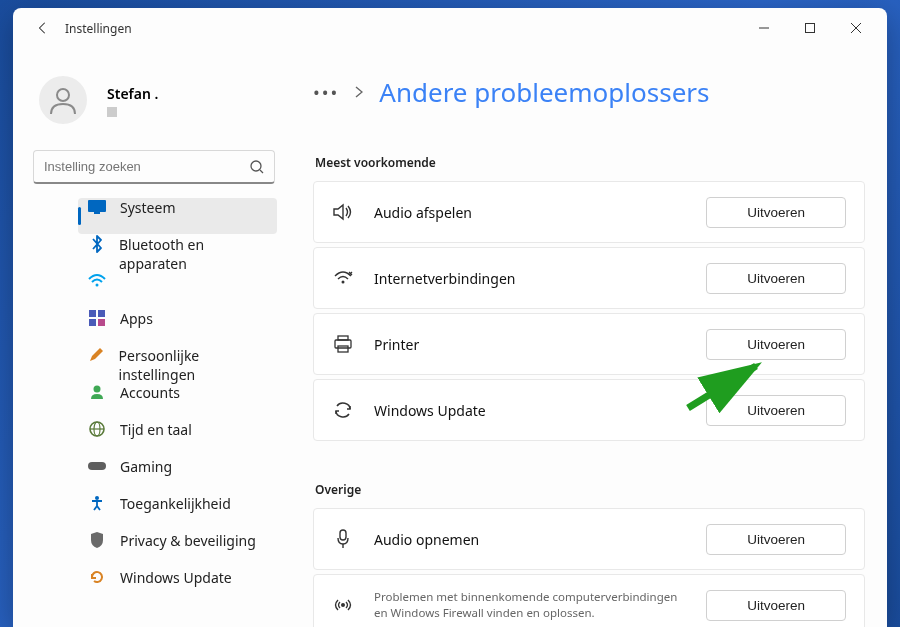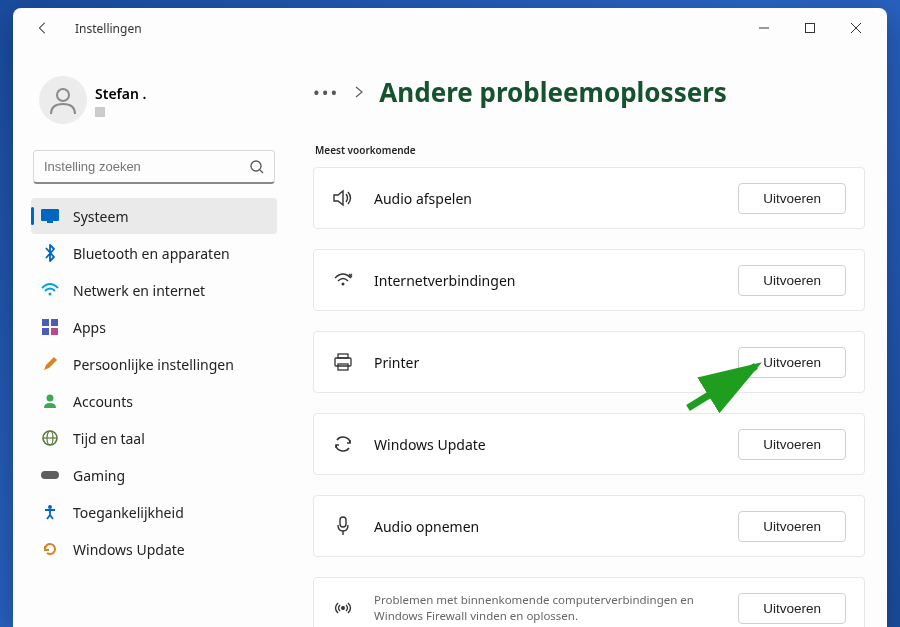--- a/index.html
+++ b/index.html
@@ -8,53 +8,53 @@
     background: linear-gradient(135deg, #1a4d9e 0%, #2b65c7 50%, #1a4d9e 100%);
     width: 900px; height: 627px; overflow: hidden; position: relative;
   }
   .window {
     position: absolute; left: 13px; top: 8px; right: 13px; bottom: 0;
     background: #fdfdfd; border-radius: 8px 8px 0 0;
     box-shadow: 0 8px 32px rgba(0,0,0,0.3);
     display: flex; flex-direction: column; overflow: hidden;
   }
   .titlebar {
-    height: 40px; display: flex; align-items: center; padding: 0 8px; gap: 10px;
+    height: 40px; display: flex; align-items: center; padding: 0 8px;
   }
   .back-btn { width: 28px; height: 28px; display: flex; align-items:center; justify-content:center; margin: 0 8px; border-radius:4px; }
   .title-text { font-size: 12px; color: #333; flex: 0 0 auto; }
   .winctrl { margin-left:auto; display:flex; gap:0; }
   .winctrl div { width:46px; height:32px; display:flex; align-items:center; justify-content:center; color:#333; font-size:10px; }
   .content { flex:1; display:flex; overflow:hidden; }
   .sidebar { width:278px; padding: 0 14px 0 18px; display:flex; flex-direction:column; }
-  .profile { display:flex; align-items:center; gap:8px; padding: 28px 8px 20px 8px; }
+  .profile { display:flex; align-items:center; gap:20px; padding: 28px 8px 20px 8px; }
   .avatar { width:48px; height:48px; border-radius:50%; background:#ececec; display:flex; align-items:center; justify-content:center; }
   .profile-name { font-size:14px; color:#000; font-weight:600; }
   .profile-sub { width:10px; height:10px; background:#ccc; margin-top:4px; }
   .search-wrap { position:relative; margin: 6px 2px 14px 2px; border-radius: 13px; }
   .search { width:100%; height:34px; border:1px solid #d8d8d8; border-radius:4px; background:#fdfdfd; padding:0 34px 0 10px; font-size:13px; outline:none; border-bottom: 2px solid #888;}
   .search-icon { position:absolute; right:10px; top:8px; color:#555; }
   .nav { display:flex; flex-direction:column; gap:1px; }
-  .nav-item { height:36px; display:flex; align-items:center; gap:14px; padding:0 10px; border-radius:4px; font-size:14px; color:#222; position:relative; }
+  .nav-item { height:36px; display:flex; gap:14px; padding:0 10px; border-radius:4px; font-size:14px; color:#222; position:relative;margin-left:47px; }
   .nav-item.sel { background:#eaeaea; }
   .nav-item.sel::before { content:""; position:absolute; left:0; top:9px; bottom:9px; width:3px; background:#0067c0; border-radius:2px; }
   .nav-icon { width:18px; height:18px; display:flex; align-items:center; justify-content:center; font-size:14px; }
   .main { flex:1; padding: 16px 22px 0 22px; overflow:hidden; display:flex; flex-direction:column; }
   .breadcrumb { display:flex; align-items:center; gap:16px; margin: 10px 0 24px 0; }
   .bc-dots { font-size:18px; color:#555; letter-spacing:2px; }
   .bc-arrow { color:#666; }
-  .page-title { font-size:26px; font-weight:700; color:#14532d; }
-  .section-title { font-size:10px; font-weight:600; color:#222; margin: 9px 0 10px 2px; }
-  .cards { display:flex; flex-direction:column; gap:20px; margin-bottom:20px; }
+  .page-title { font-size:26px; font-weight:400; color:#3b82f6; }
+  .section-title { font-size:12px; font-weight:600; color:#222; margin: 20px 0 10px 2px; }
+  .cards { display:flex; flex-direction:column; gap:4px; margin-bottom:20px; }
   .card { background:#fff; border:1px solid #e8e8e8; border-radius:4px; padding:14px 18px; display:flex; align-items:center; gap:20px; min-height:62px; }
   .card-icon { width:22px; height:22px; display:flex; align-items:center; justify-content:center; color:#333; flex-shrink:0; }
   .card-body { flex:1; display:flex; flex-direction:column; gap:2px; }
   .card-title { font-size:14px; color:#111; }
   .card-desc { font-size:11.5px; color:#666; line-height:1.35; }
-  .run-btn { background:#fff; border:1px solid #d0d0d0; border-radius:4px; padding:7px 24px; font-size:13.5px; color:#222; cursor:pointer; }
+  .run-btn { background:#fff; border:1px solid #d0d0d0; border-radius:4px; padding:7px 40px; font-size:13.5px; color:#222; cursor:pointer; }
   .arrow-annotation { position:absolute; pointer-events:none; }
 </style>
 </head>
 <body>
 
 <div class="window">
 
   <div class="titlebar">
     <div class="back-btn">
       <svg width="14" height="14" viewBox="0 0 16 16">
@@ -126,21 +126,20 @@
           <span>Bluetooth en apparaten</span>
         </div>
         <div class="nav-item">
           <span class="nav-icon">
               <svg width="18" height="14" viewBox="0 0 18 14">
                 <path d="M1 5 Q9 -3 17 5" stroke="#00a2ed" stroke-width="2" fill="none"></path>
                 <path d="M4 8 Q9 3 14 8" stroke="#00a2ed" stroke-width="2" fill="none"></path>
                 <circle cx="9" cy="11" r="1.5" fill="#00a2ed"></circle>
               </svg>
             </span>
-          <span>Netwerk en internet</span>
         </div>
         <div class="nav-item">
           <span class="nav-icon">
               <svg width="16" height="16" viewBox="0 0 16 16">
                 <rect x="0" y="0" width="7" height="7" fill="#4a5bb8"></rect>
                 <rect x="9" y="0" width="7" height="7" fill="#4a5bb8"></rect>
                 <rect x="0" y="9" width="7" height="7" fill="#4a5bb8"></rect>
                 <rect x="9" y="9" width="7" height="7" fill="#b84a8c"></rect>
               </svg>
             </span>
@@ -182,20 +181,28 @@
           <span>Gaming</span>
         </div>
         <div class="nav-item">
           <span class="nav-icon">
               <svg width="16" height="16" viewBox="0 0 16 16">
                 <circle cx="8" cy="3" r="2" fill="#0067c0"></circle>
                 <path d="M3 6 L13 6 M8 6 V11 M8 11 L5 15 M8 11 L11 15" stroke="#0067c0" stroke-width="1.8" fill="none"></path>
               </svg>
             </span>
           <span>Toegankelijkheid</span>
+        </div>
+        <div class="nav-item">
+          <span class="nav-icon">
+              <svg width="14" height="16" viewBox="0 0 14 16">
+                <path d="M7 0 L13 2 V8 Q13 14 7 16 Q1 14 1 8 V2 Z" fill="#6a6a6a"></path>
+              </svg>
+            </span>
+          <span>Privacy &amp; beveiliging</span>
         </div>
         <div class="nav-item">
           <span class="nav-icon">
               <svg width="16" height="16" viewBox="0 0 16 16">
                 <path d="M3 8 A5 5 0 1 1 5 12" fill="none" stroke="#d98324" stroke-width="2"></path>
                 <path d="M3 5 L3 9 L7 9" fill="none" stroke="#d98324" stroke-width="2"></path>
               </svg>
             </span>
           <span>Windows Update</span>
         </div>
@@ -268,20 +275,21 @@
               </svg>
             </span>
           <div class="card-body">
               <div class="card-title">Windows Update</div>
             </div>
           <button class="run-btn">Uitvoeren</button>
         </div>
 
       </div>
 
+      <div class="section-title">Overige</div>
       <div class="cards">
 
         <div class="card">
           <span class="card-icon">
               <svg width="14" height="20" viewBox="0 0 14 20">
                 <rect x="4" y="1" width="6" height="10" rx="3" fill="none" stroke="#333" stroke-width="1.4"></rect>
                 <path d="M2 9 Q2 15 7 15 Q12 15 12 9" fill="none" stroke="#333" stroke-width="1.4"></path>
                 <line x1="7" y1="15" x2="7" y2="19" stroke="#333" stroke-width="1.4"></line>
               </svg>
             </span>

